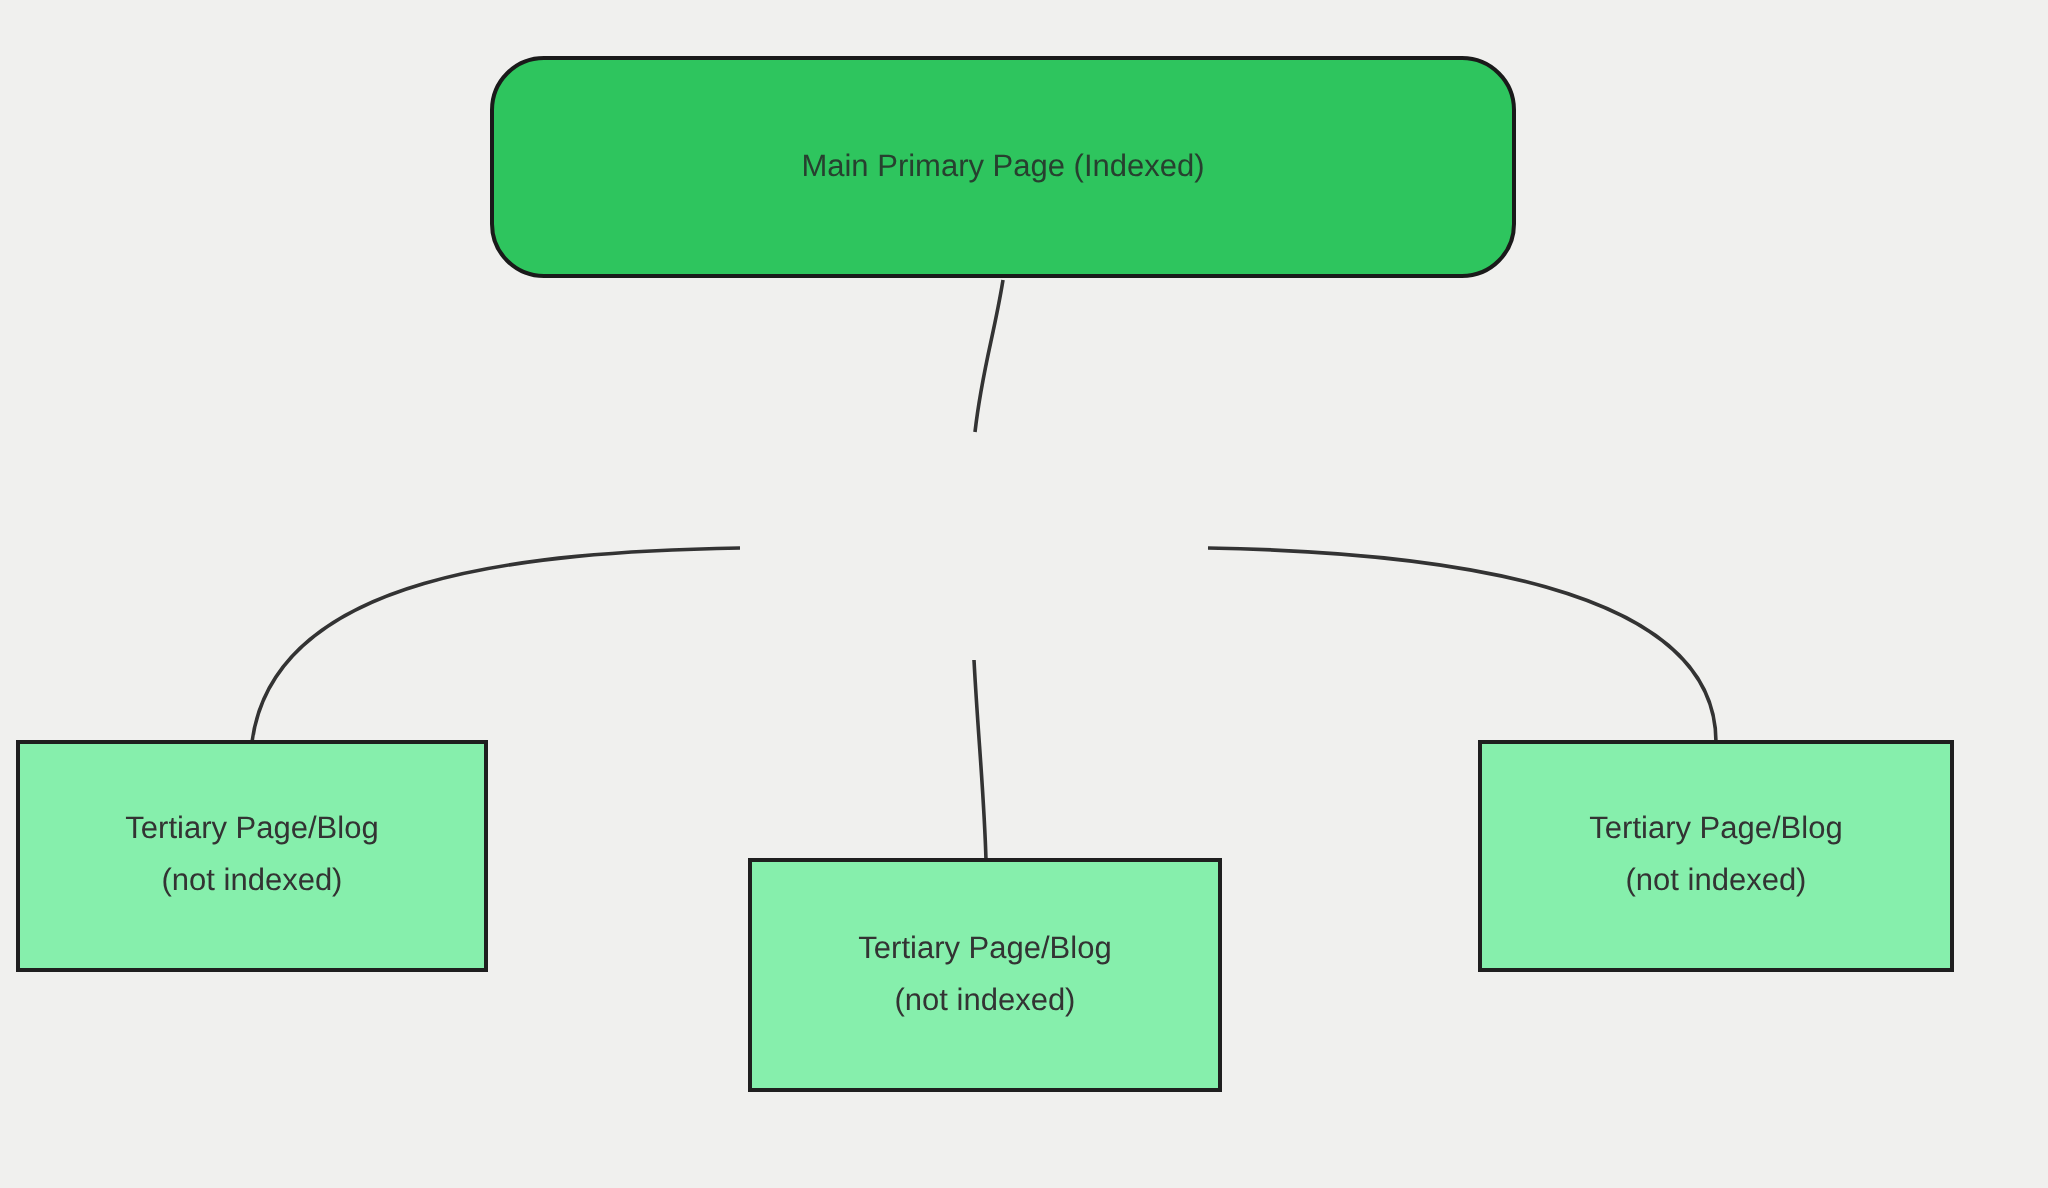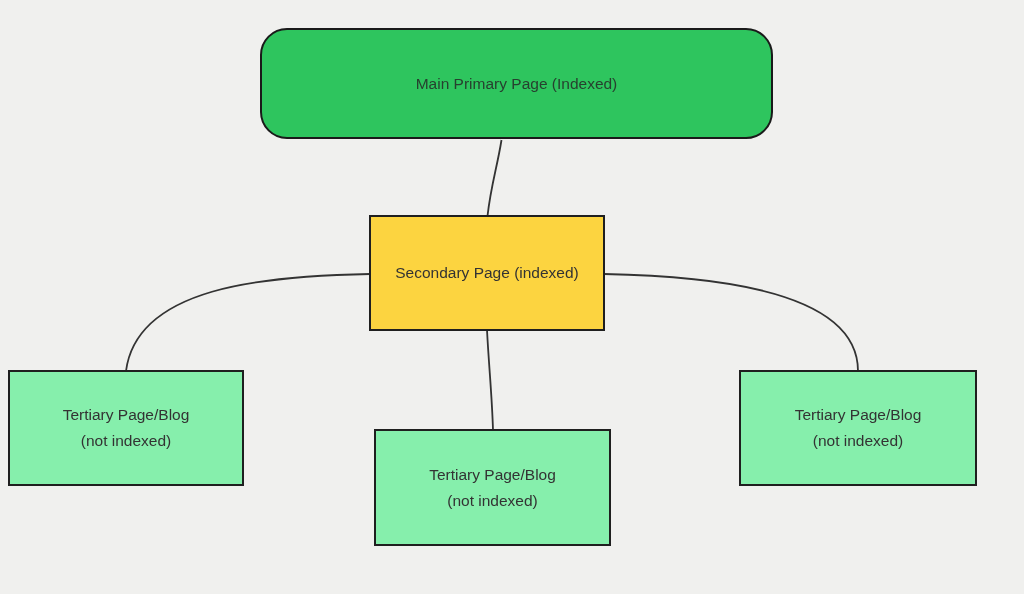--- a/index.html
+++ b/index.html
@@ -41,21 +41,20 @@
   }
   .node-main {
     left: 245px;
     top: 28px;
     width: 513px;
     height: 111px;
     background: #2ec55e;
     border: 2px solid #1a1a1a;
     border-radius: 27px;
     color: #27402f;
-    margin-left: 15px;
   }
   .node-secondary {
     left: 369px;
     top: 215px;
     width: 236px;
     height: 116px;
     background: #fcd440;
     border: 2px solid #1f1f1f;
   }
   .node-gray {
@@ -93,23 +92,20 @@
     <path d="M501.5,140 C497,168 491,185 487.5,216"></path>
     <path d="M370,274 C263,276 137,287 126,371"></path>
     <path d="M487,330 C489,368 492,396 493,430"></path>
     <path d="M604,274 C717,276 858,292 858,371"></path>
   </svg>
 
   <div class="node node-main">
     <span>Main Primary Page (Indexed)</span>
   </div>
 
-  <div class="node node-secondary">
-    <span>Secondary Page (indexed)</span>
-  </div>
 
   <div class="node node-gray node-tertiary-left">
     <span>Tertiary Page/Blog</span>
     <span>(not indexed)</span>
   </div>
 
   <div class="node node-gray node-tertiary-middle">
     <span>Tertiary Page/Blog</span>
     <span>(not indexed)</span>
   </div>

